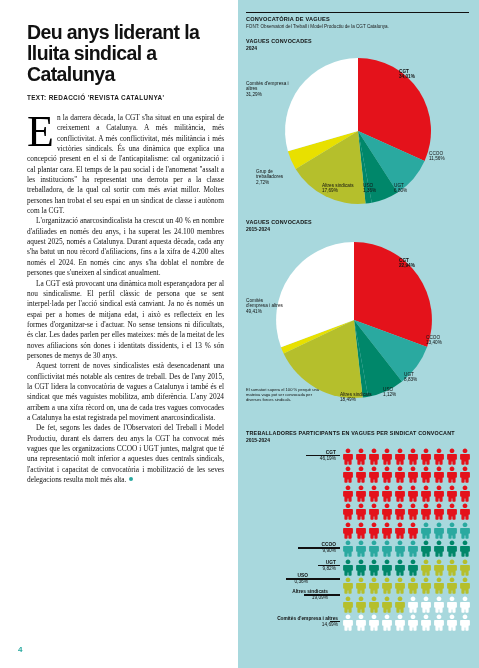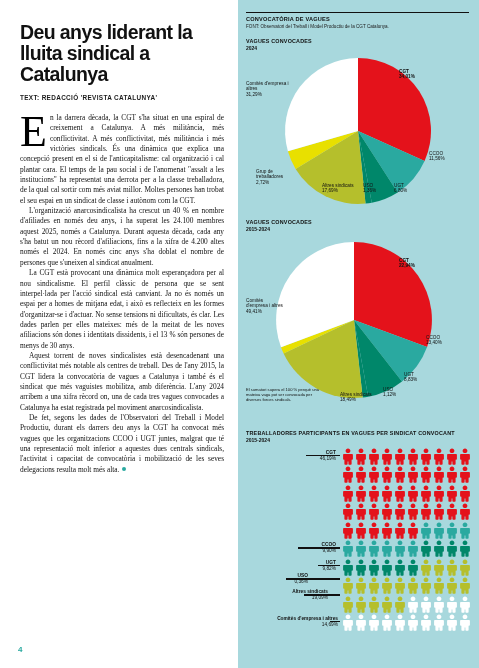--- a/index.html
+++ b/index.html
@@ -11,21 +11,21 @@
     overflow: hidden;
   }
   #page { position: absolute; inset: 0; display: flex; }
 
   
   #left-col {
     width: 238px;
     height: 668px;
     background: #ffffff;
     position: relative;
-    padding: 22px 14px 0 20px;
+    padding: 22px 14px 0 27px;
   }
   #headline {
     font-family: "Liberation Sans", sans-serif;
     font-weight: bold;
     font-size: 19.5px;
     line-height: 21px;
     letter-spacing: -0.6px;
     color: #111111;
   }
   #byline {

